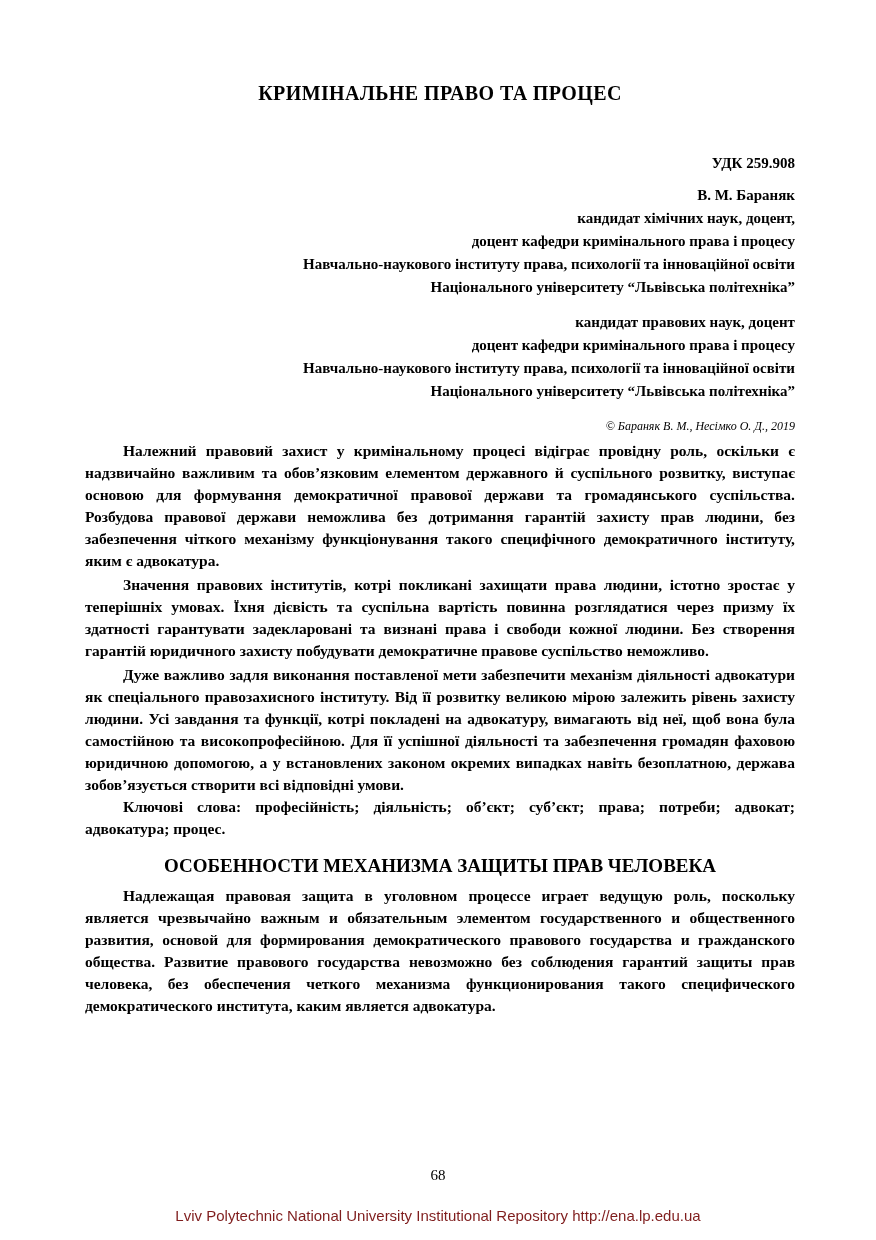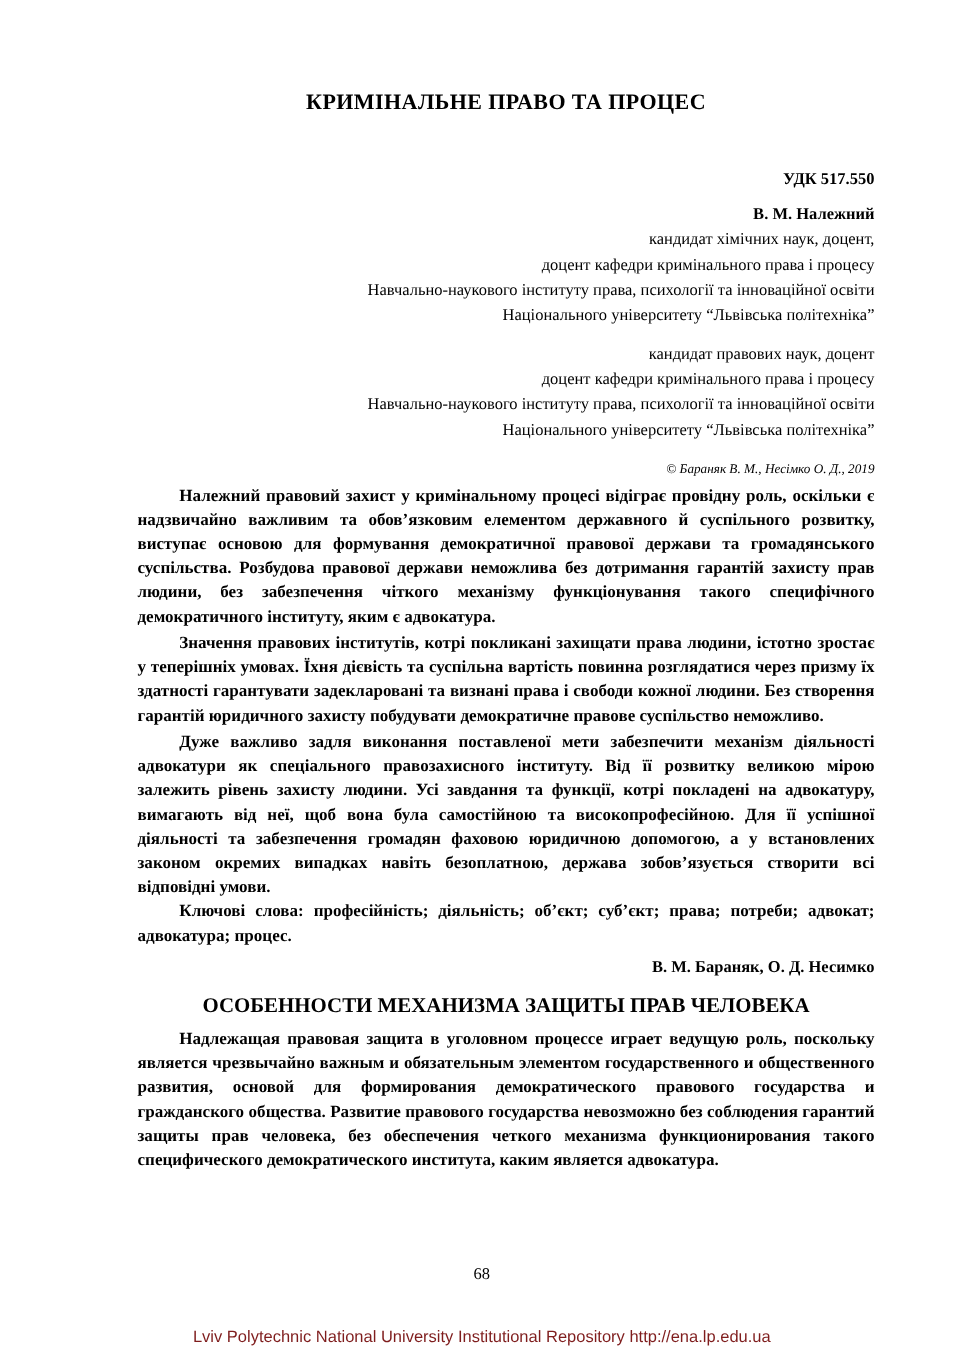--- a/index.html
+++ b/index.html
@@ -6,21 +6,20 @@
   html, body { background: #ffffff; }
   .page {
     position: relative;
     width: 876px;
     height: 1240px;
     margin: 0 auto;
     background: #ffffff;
     font-family: "Liberation Serif", "DejaVu Serif", serif;
     color: #000000;
     overflow: hidden;
-    padding-left: 40px;
   }
   .content {
     padding: 82px 81px 0 85px; 
   }
   .section-header {
     text-align: center;
     font-weight: bold;
     font-size: 20px;
     letter-spacing: 0.4px;
   }
@@ -34,20 +33,21 @@
   .author-name {
     text-align: right;
     font-weight: bold;
     font-size: 15px;
     line-height: 23px;
   }
   .affil-line {
     text-align: right;
     font-size: 15px;
     line-height: 23px;
+    font-weight: bold;
   }
   .article-title {
     text-align: center;
     font-weight: bold;
     font-size: 19px;
     line-height: 27px;
     margin-top: 20px;
   }
   .copyright {
     font-style: italic;
@@ -75,21 +75,21 @@
     text-align: right;
     font-weight: bold;
     font-size: 15px;
     margin-top: 10px;
   }
   .article-title-ru { margin-top: 12px; }
   .page-number {
     position: absolute;
     left: 0;
     width: 100%;
-    bottom: 72px;
+    bottom: 56px;
     text-align: center;
     font-size: 15px;
   }
   .repo-footer {
     position: absolute;
     left: 0;
     width: 100%;
     bottom: 16px;
     text-align: center;
     font-family: "Liberation Sans", "DejaVu Sans", sans-serif;
@@ -98,24 +98,24 @@
   }
 </style>
 </head>
 <body>
 
 <div class="page">
   <div class="content">
 
     <div class="section-header">КРИМІНАЛЬНЕ ПРАВО ТА ПРОЦЕС</div>
 
-    <div class="udc">УДК 517.550</div>
+    <div class="udc">УДК 259.908</div>
 
     <div class="author-block">
-      <div class="author-name">В. М. Належний</div>
+      <div class="author-name">В. М. Бараняк</div>
       <div class="affil-line">кандидат хімічних наук, доцент,</div>
       <div class="affil-line">доцент кафедри кримінального права і процесу</div>
       <div class="affil-line">Навчально-наукового інституту права, психології та інноваційної освіти</div>
       <div class="affil-line">Національного університету “Львівська політехніка”</div>
     </div>
 
     <div class="author-block">
       <div class="affil-line">кандидат правових наук, доцент</div>
       <div class="affil-line">доцент кафедри кримінального права і процесу</div>
       <div class="affil-line">Навчально-наукового інституту права, психології та інноваційної освіти</div>
@@ -124,21 +124,20 @@
 
 
     <div class="copyright">© Бараняк В. М., Несімко О. Д., 2019</div>
 
     <p class="abstract-par first-par">Належний правовий захист у кримінальному процесі відіграє провідну роль, оскільки є надзвичайно важливим та обов’язковим елементом державного й суспільного розвитку, виступає основою для формування демократичної правової держави та громадянського суспільства. Розбудова правової держави неможлива без дотримання гарантій захисту прав людини, без забезпечення чіткого механізму функціонування такого специфічного демократичного інституту, яким є адвокатура.</p>
     <p class="abstract-par">Значення правових інститутів, котрі покликані захищати права людини, істотно зростає у теперішніх умовах. Їхня дієвість та суспільна вартість повинна розглядатися через призму їх здатності гарантувати задекларовані та визнані права і свободи кожної людини. Без створення гарантій юридичного захисту побудувати демократичне правове суспільство неможливо.</p>
     <p class="abstract-par">Дуже важливо задля виконання поставленої мети забезпечити механізм діяльності адвокатури як спеціального правозахисного інституту. Від її розвитку великою мірою залежить рівень захисту людини. Усі завдання та функції, котрі покладені на адвокатуру, вимагають від неї, щоб вона була самостійною та високопрофесійною. Для її успішної діяльності та забезпечення громадян фаховою юридичною допомогою, а у встановлених законом окремих випадках навіть безоплатною, держава зобов’язується створити всі відповідні умови.</p>
 
     <p class="keywords"><span>Ключові слова:</span><span> професійність; діяльність; об’єкт; суб’єкт; права; потреби; адвокат; адвокатура; процес.</span></p>
 
-    <div class="byline">В. М. Бараняк, О. Д. Несимко</div>
 
     <div class="article-title article-title-ru">
       <div>ОСОБЕННОСТИ МЕХАНИЗМА ЗАЩИТЫ ПРАВ ЧЕЛОВЕКА</div>
     </div>
 
     <p class="abstract-par first-par">Надлежащая правовая защита в уголовном процессе играет ведущую роль, поскольку является чрезвычайно важным и обязательным элементом государственного и общественного развития, основой для формирования демократического правового государства и гражданского общества. Развитие правового государства невозможно без соблюдения гарантий защиты прав человека, без обеспечения четкого механизма функционирования такого специфического демократического института, каким является адвокатура.</p>
 
   </div>
 
   <div class="page-number">68</div>

